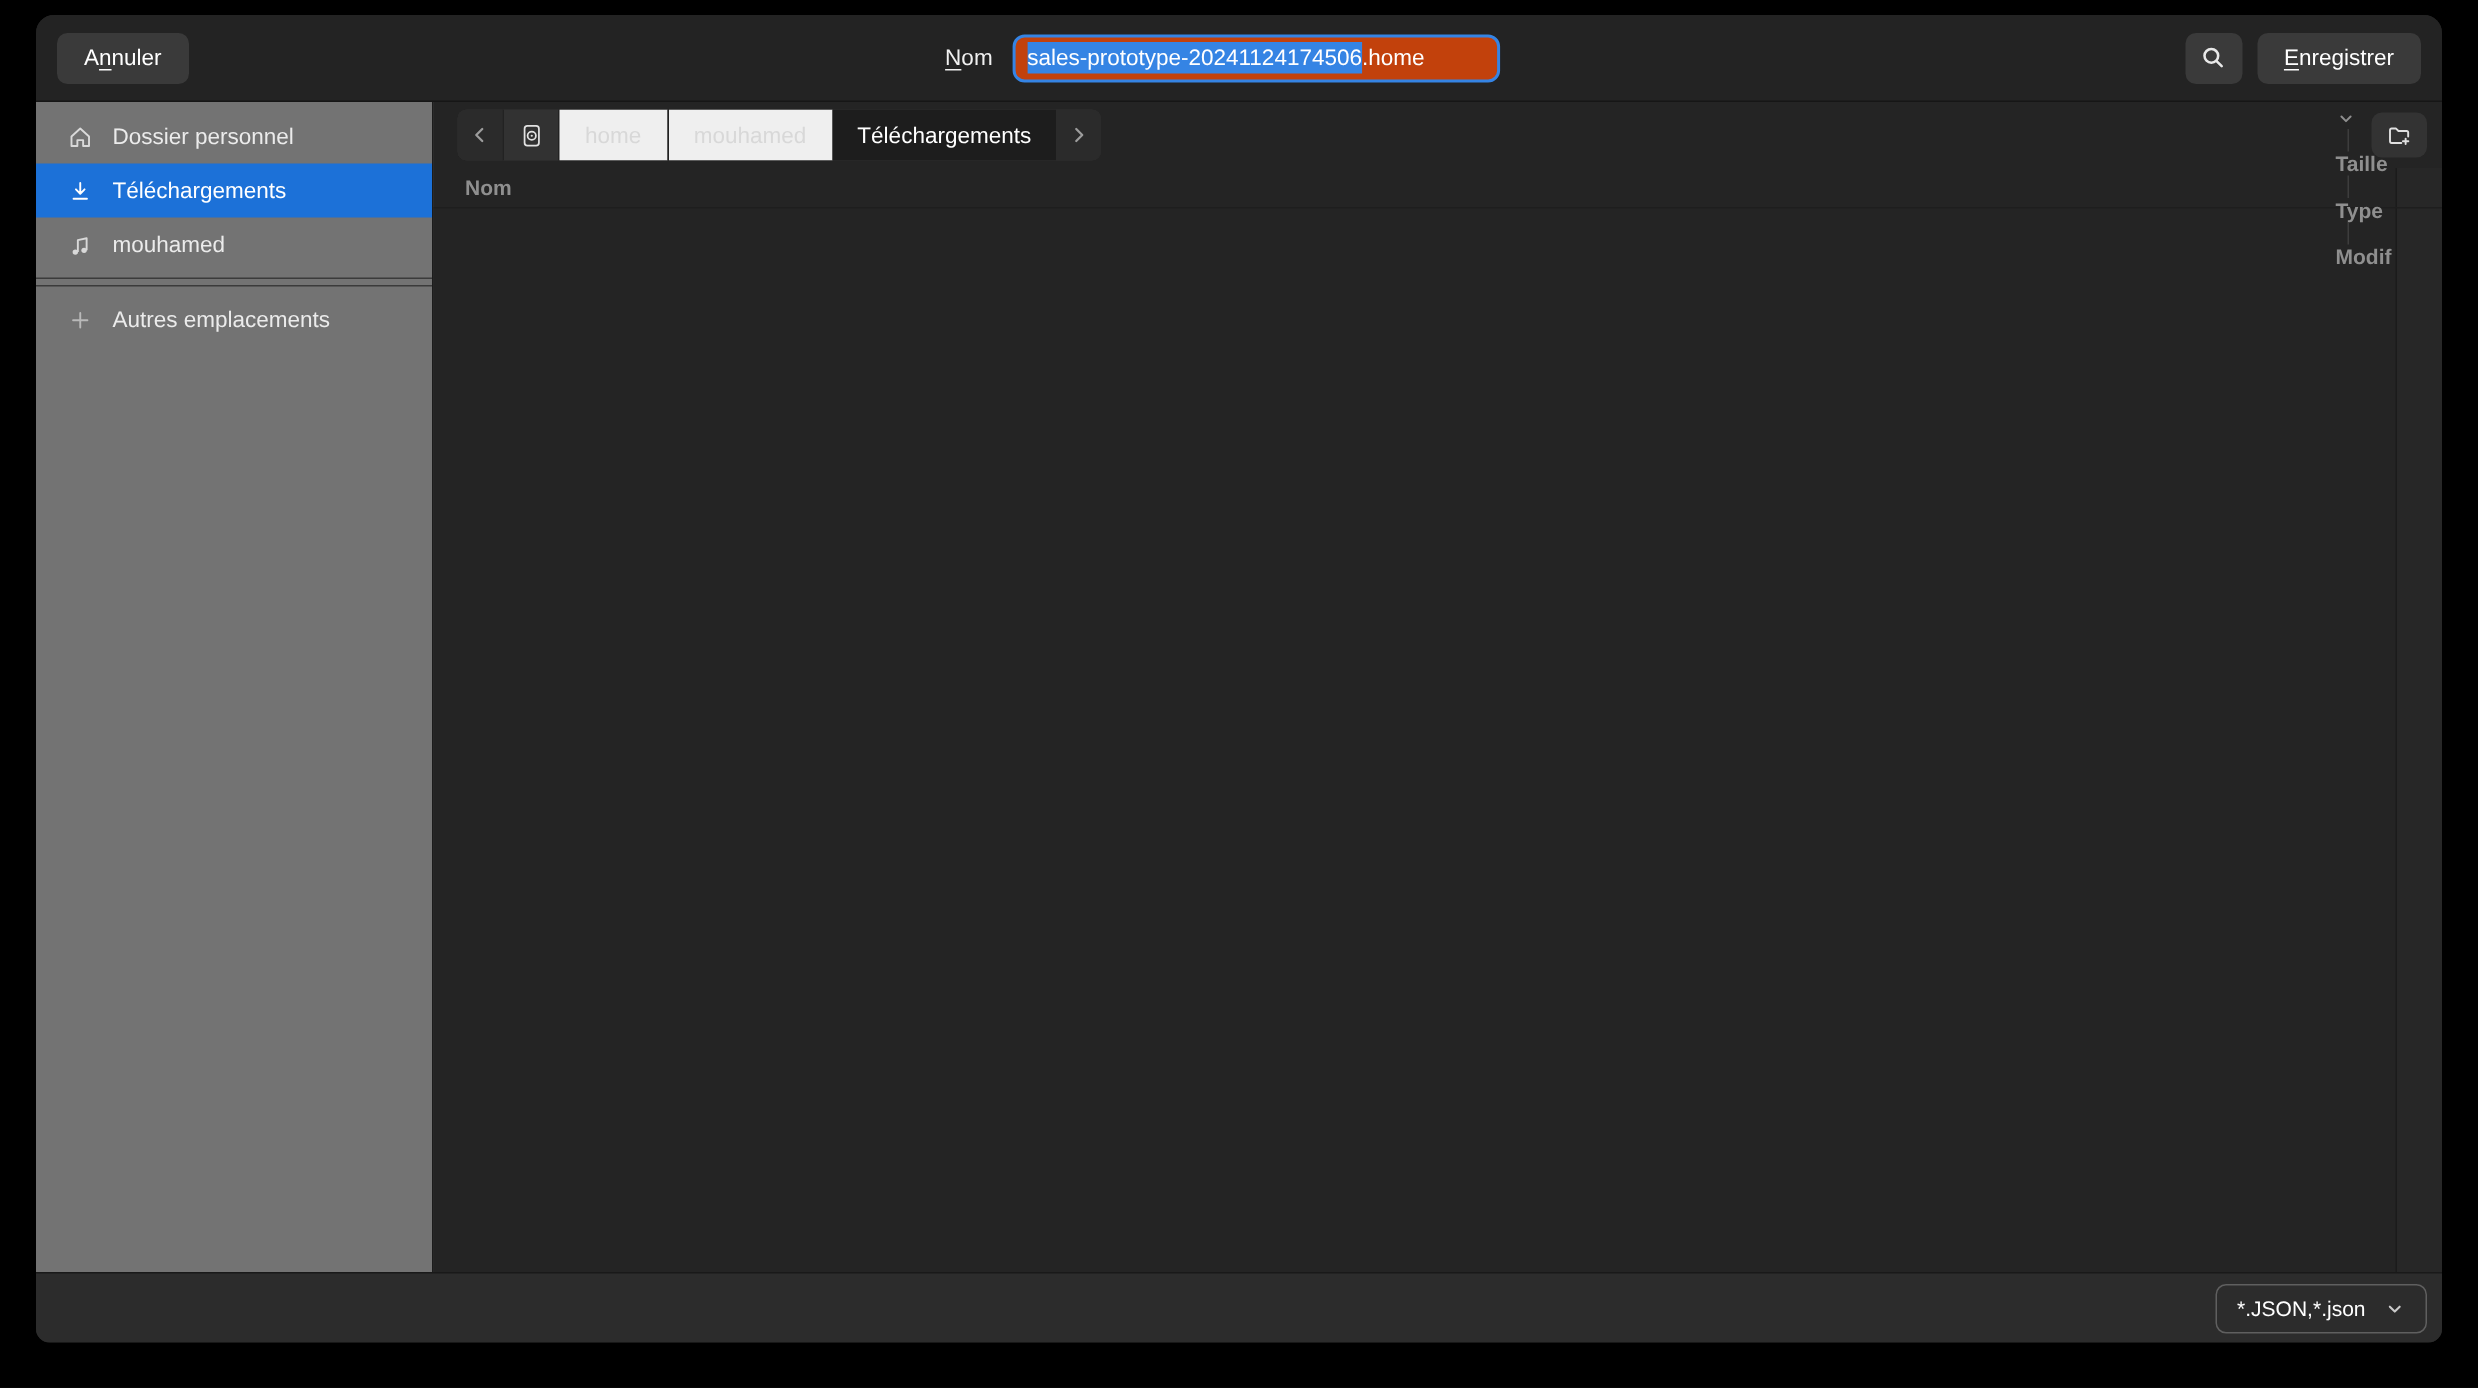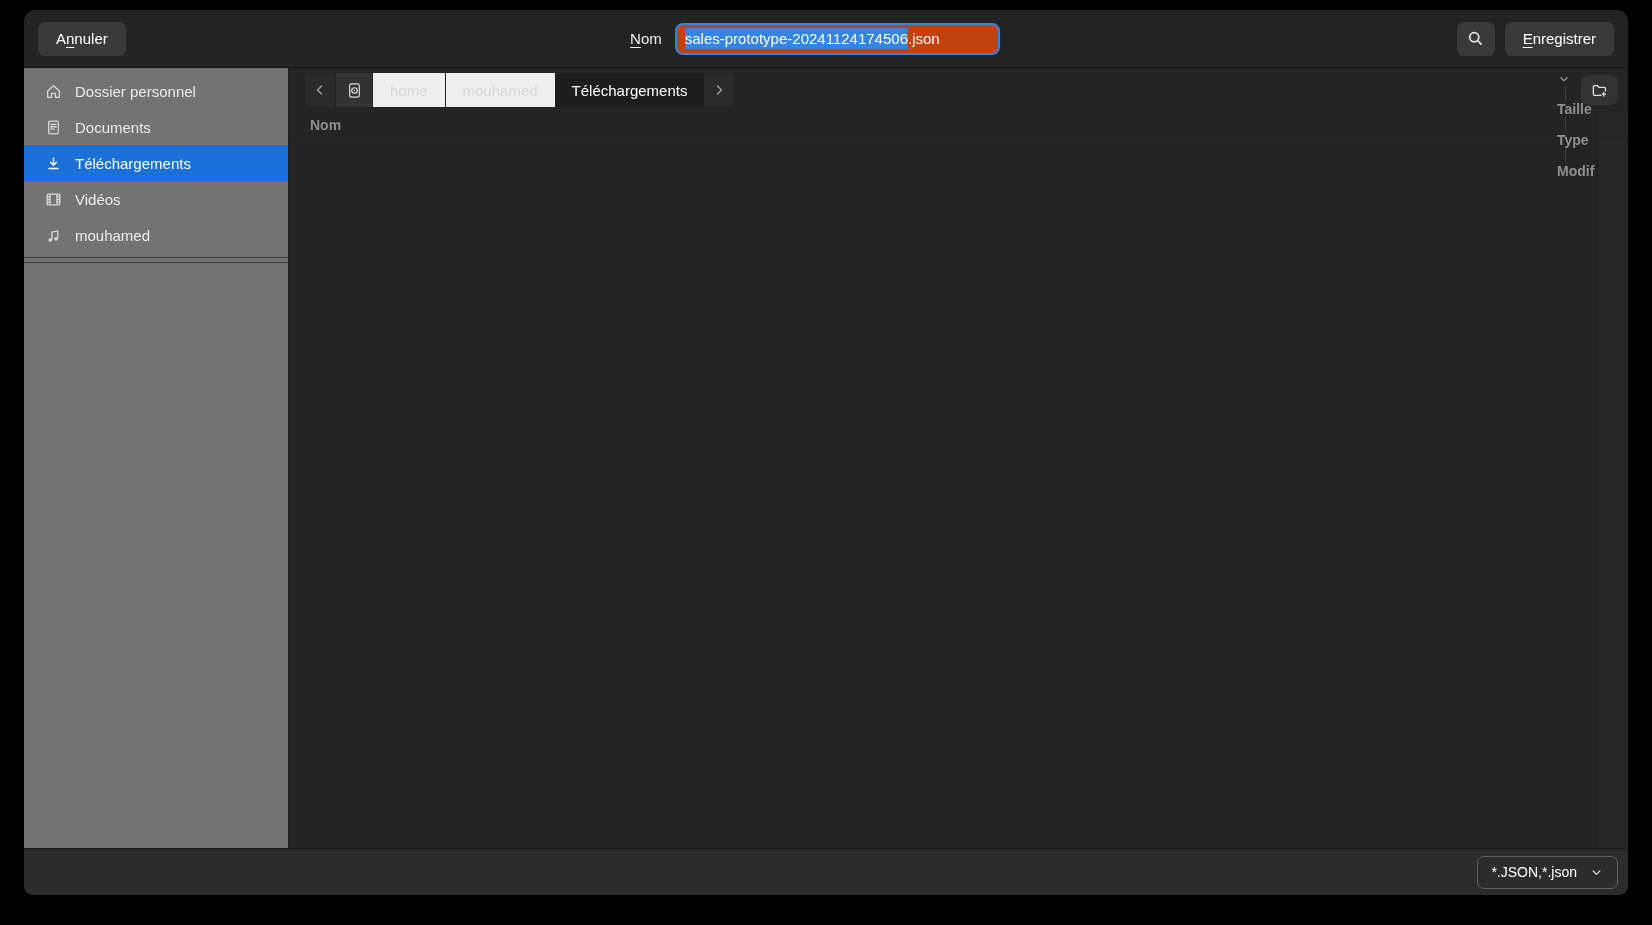--- a/index.html
+++ b/index.html
@@ -88,21 +88,21 @@
       <button class="btn">
           <span>A</span>
           <span class="mn">n</span>
           <span>nuler</span>
         </button>
 
       <div class="hdr-center">
         <span class="name-label"><span class="mn">N</span><span>om</span></span>
         <div class="entry">
             <span class="sel">sales-prototype-20241124174506</span>
-            <span class="rest">.json</span>
+            <span class="rest">.home</span>
           </div>
       </div>
 
       <div class="hdr-right">
         <button class="icon-btn">
           <span>
             <svg width="17" height="17" viewBox="0 0 16 16" fill="none" stroke="currentColor" stroke-width="1.6" stroke-linecap="round">
               <circle cx="6.8" cy="6.8" r="4.3"></circle>
                 <path d="M10.1 10.1 L13.3 13.3"></path>
             </svg>
@@ -119,58 +119,48 @@
 
       <div class="sidebar">
         <div class="side-row">
           <span class="ic">
             <svg width="17" height="17" viewBox="0 0 16 16" fill="none" stroke="currentColor" stroke-width="1.2" stroke-linejoin="round">
               <path d="M2.5 7.5 L8 2.5 L13.5 7.5 V13.5 H9.8 V9.8 H6.2 V13.5 H2.5 Z"></path>
             </svg>
           </span>
           <span>Dossier personnel</span>
         </div>
-        <div class="side-row">
-          <span class="ic">
-            <svg width="17" height="17" viewBox="0 0 16 16" fill="none" stroke="currentColor" stroke-width="1.2" stroke-linecap="round">
-              <rect x="3.5" y="2" width="9" height="12" rx="1"></rect>
-                <path d="M5.5 5 H10.5 M5.5 7.3 H10.5 M5.5 9.6 H8.5"></path>
-            </svg>
-          </span>
-          <span>Documents</span>
-        </div>
         <div class="side-row selected">
           <span class="ic">
             <svg width="17" height="17" viewBox="0 0 16 16" fill="none" stroke="currentColor" stroke-width="1.2" stroke-linecap="round" stroke-linejoin="round">
               <path d="M8 2.8 V9.2 M5.3 6.8 L8 9.6 L10.7 6.8 M3.8 12.7 H12.2"></path>
             </svg>
           </span>
           <span>Téléchargements</span>
-        </div>
-        <div class="side-row">
-          <span class="ic">
-            <svg width="17" height="17" viewBox="0 0 16 16" fill="none" stroke="currentColor" stroke-width="1.2">
-              <rect x="2" y="3" width="12" height="10" rx="1"></rect>
-              <path d="M4.8 3 V13 M11.2 3 V13 M2 5.5 H4.8 M2 8 H4.8 M2 10.5 H4.8 M11.2 5.5 H14 M11.2 8 H14 M11.2 10.5 H14"></path>
-            </svg>
-          </span>
-          <span>Vidéos</span>
         </div>
         <div class="side-row">
           <span class="ic">
             <svg width="17" height="17" viewBox="0 0 16 16" fill="none" stroke="currentColor" stroke-width="1.2" stroke-linejoin="round">
               <path d="M6.5 12.2 V4.8 L12 3.6 V11.1"></path>
               <circle cx="4.9" cy="12.3" r="1.7" fill="currentColor" stroke="none"></circle>
               <circle cx="10.4" cy="11.2" r="1.7" fill="currentColor" stroke="none"></circle>
             </svg>
           </span>
           <span>mouhamed</span>
         </div>
         <div class="side-sep"></div>
         <div class="side-sep"></div>
+        <div class="side-row">
+          <span class="ic">
+            <svg width="17" height="17" viewBox="0 0 16 16" fill="none" stroke="#b9b9b9" stroke-width="1.2" stroke-linecap="round">
+              <path d="M8 3.5 V12.5 M3.5 8 H12.5"></path>
+            </svg>
+          </span>
+          <span>Autres emplacements</span>
+        </div>
       </div>
 
       <div class="main">
         <div class="pathrow">
           <div class="breadcrumb">
             <button class="crumb-btn">
               <span>
                 <svg width="16" height="16" viewBox="0 0 16 16" fill="none" stroke="currentColor" stroke-width="1.5" stroke-linecap="round" stroke-linejoin="round">
                   <path d="M9.5 4 L5.5 8 L9.5 12"></path>
                 </svg>

